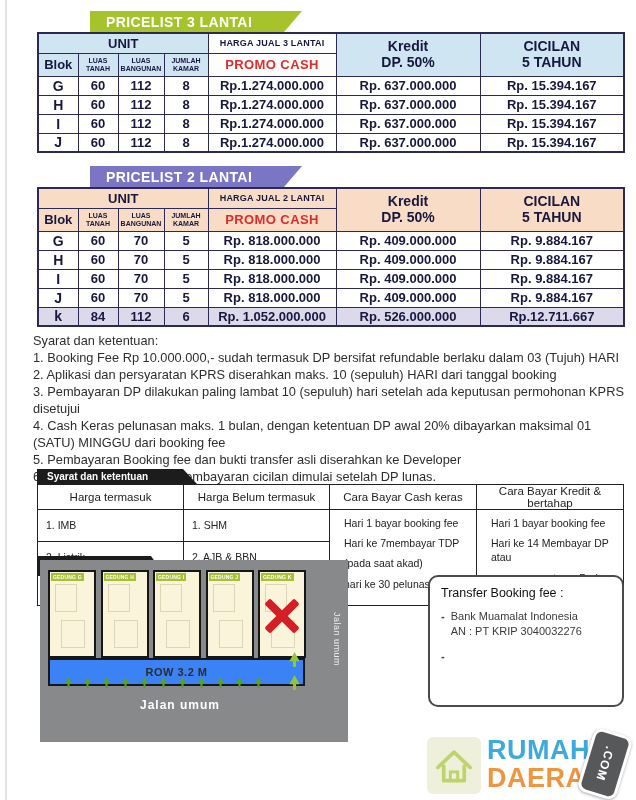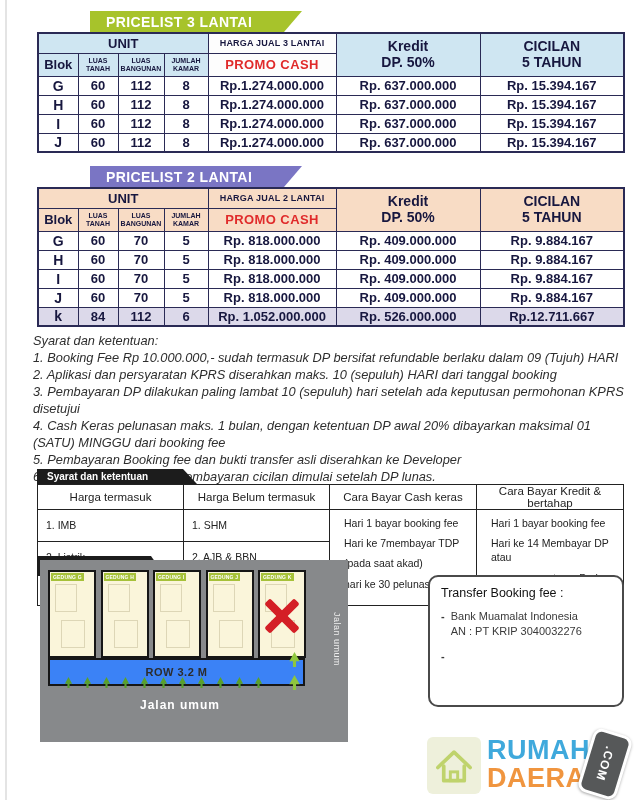--- a/index.html
+++ b/index.html
@@ -36,21 +36,21 @@
   .th-harga{font-size:9px;letter-spacing:.2px;}
   .th-promo{font-size:13px;color:#e02b2b;letter-spacing:.4px;}
   .th-big{font-size:14px;line-height:1.12;}
   table.price tbody td{font-size:13px;color:#17173f;background:#fff;}
   table.price tbody td.c0{font-size:14px;}
   #pl2 tbody tr.hl td{background:#dcd9ea;}
 
   
   .terms{position:absolute;left:33px;top:332px;width:594px;font-size:12.8px;color:#2e2e2e;
          line-height:1.33;}
-  .terms .term-line{margin:0;font-style:italic;}
+  .terms .term-line{margin:0;}
 
   
   table.syarat{position:absolute;left:37px;top:484px;width:586px;border-collapse:collapse;
                table-layout:fixed;border:1.5px solid #222;}
   table.syarat td,table.syarat th{border:1px solid #222;}
   table.syarat th{font-weight:normal;font-size:11.5px;color:#222;height:17px;padding:0 2px;}
   table.syarat td{font-size:10.5px;color:#222;height:15px;padding:0 8px;text-align:left;}
   td.pay{vertical-align:top;padding:3px 6px;font-size:8px;line-height:1.35;color:#333;}
   td.pay .pl{margin:6px;}
   td.pay.credit .pl:first-child{margin-top:6px;}
@@ -250,21 +250,21 @@
           <td class="c4">Rp. 1.052.000.000</td>
           <td class="c5">Rp. 526.000.000</td>
           <td class="c6">Rp.12.711.667</td>
         </tr>
       </tbody>
   </table>
 
   <div class="terms">
     <div class="term-line">Syarat dan ketentuan:</div>
     <div id="terms-items">
-        <div class="term-line">1. Booking Fee Rp 10.000.000,- sudah termasuk DP bersifat refundable berlaku dalam 09 (Tujuh) HARI</div>
+        <div class="term-line">1. Booking Fee Rp 10.000.000,- sudah termasuk DP bersifat refundable berlaku dalam 03 (Tujuh) HARI</div>
         <div class="term-line">2. Aplikasi dan persyaratan KPRS diserahkan maks. 10 (sepuluh) HARI dari tanggal booking</div>
         <div class="term-line">3. Pembayaran DP dilakukan paling lambat 10 (sepuluh) hari setelah ada keputusan permohonan KPRS disetujui</div>
         <div class="term-line">4. Cash Keras pelunasan maks. 1 bulan, dengan ketentuan DP awal 20% dibayarkan maksimal 01 (SATU) MINGGU dari booking fee</div>
         <div class="term-line">5. Pembayaran Booking fee dan bukti transfer asli diserahkan ke Developer</div>
         <div class="term-line">6. Untuk program cicilan, pembayaran cicilan dimulai setelah DP lunas.</div>
       </div>
   </div>
 
   <div class="tab black" id="syarat-tab">Syarat dan ketentuan</div>
   <table class="syarat">

